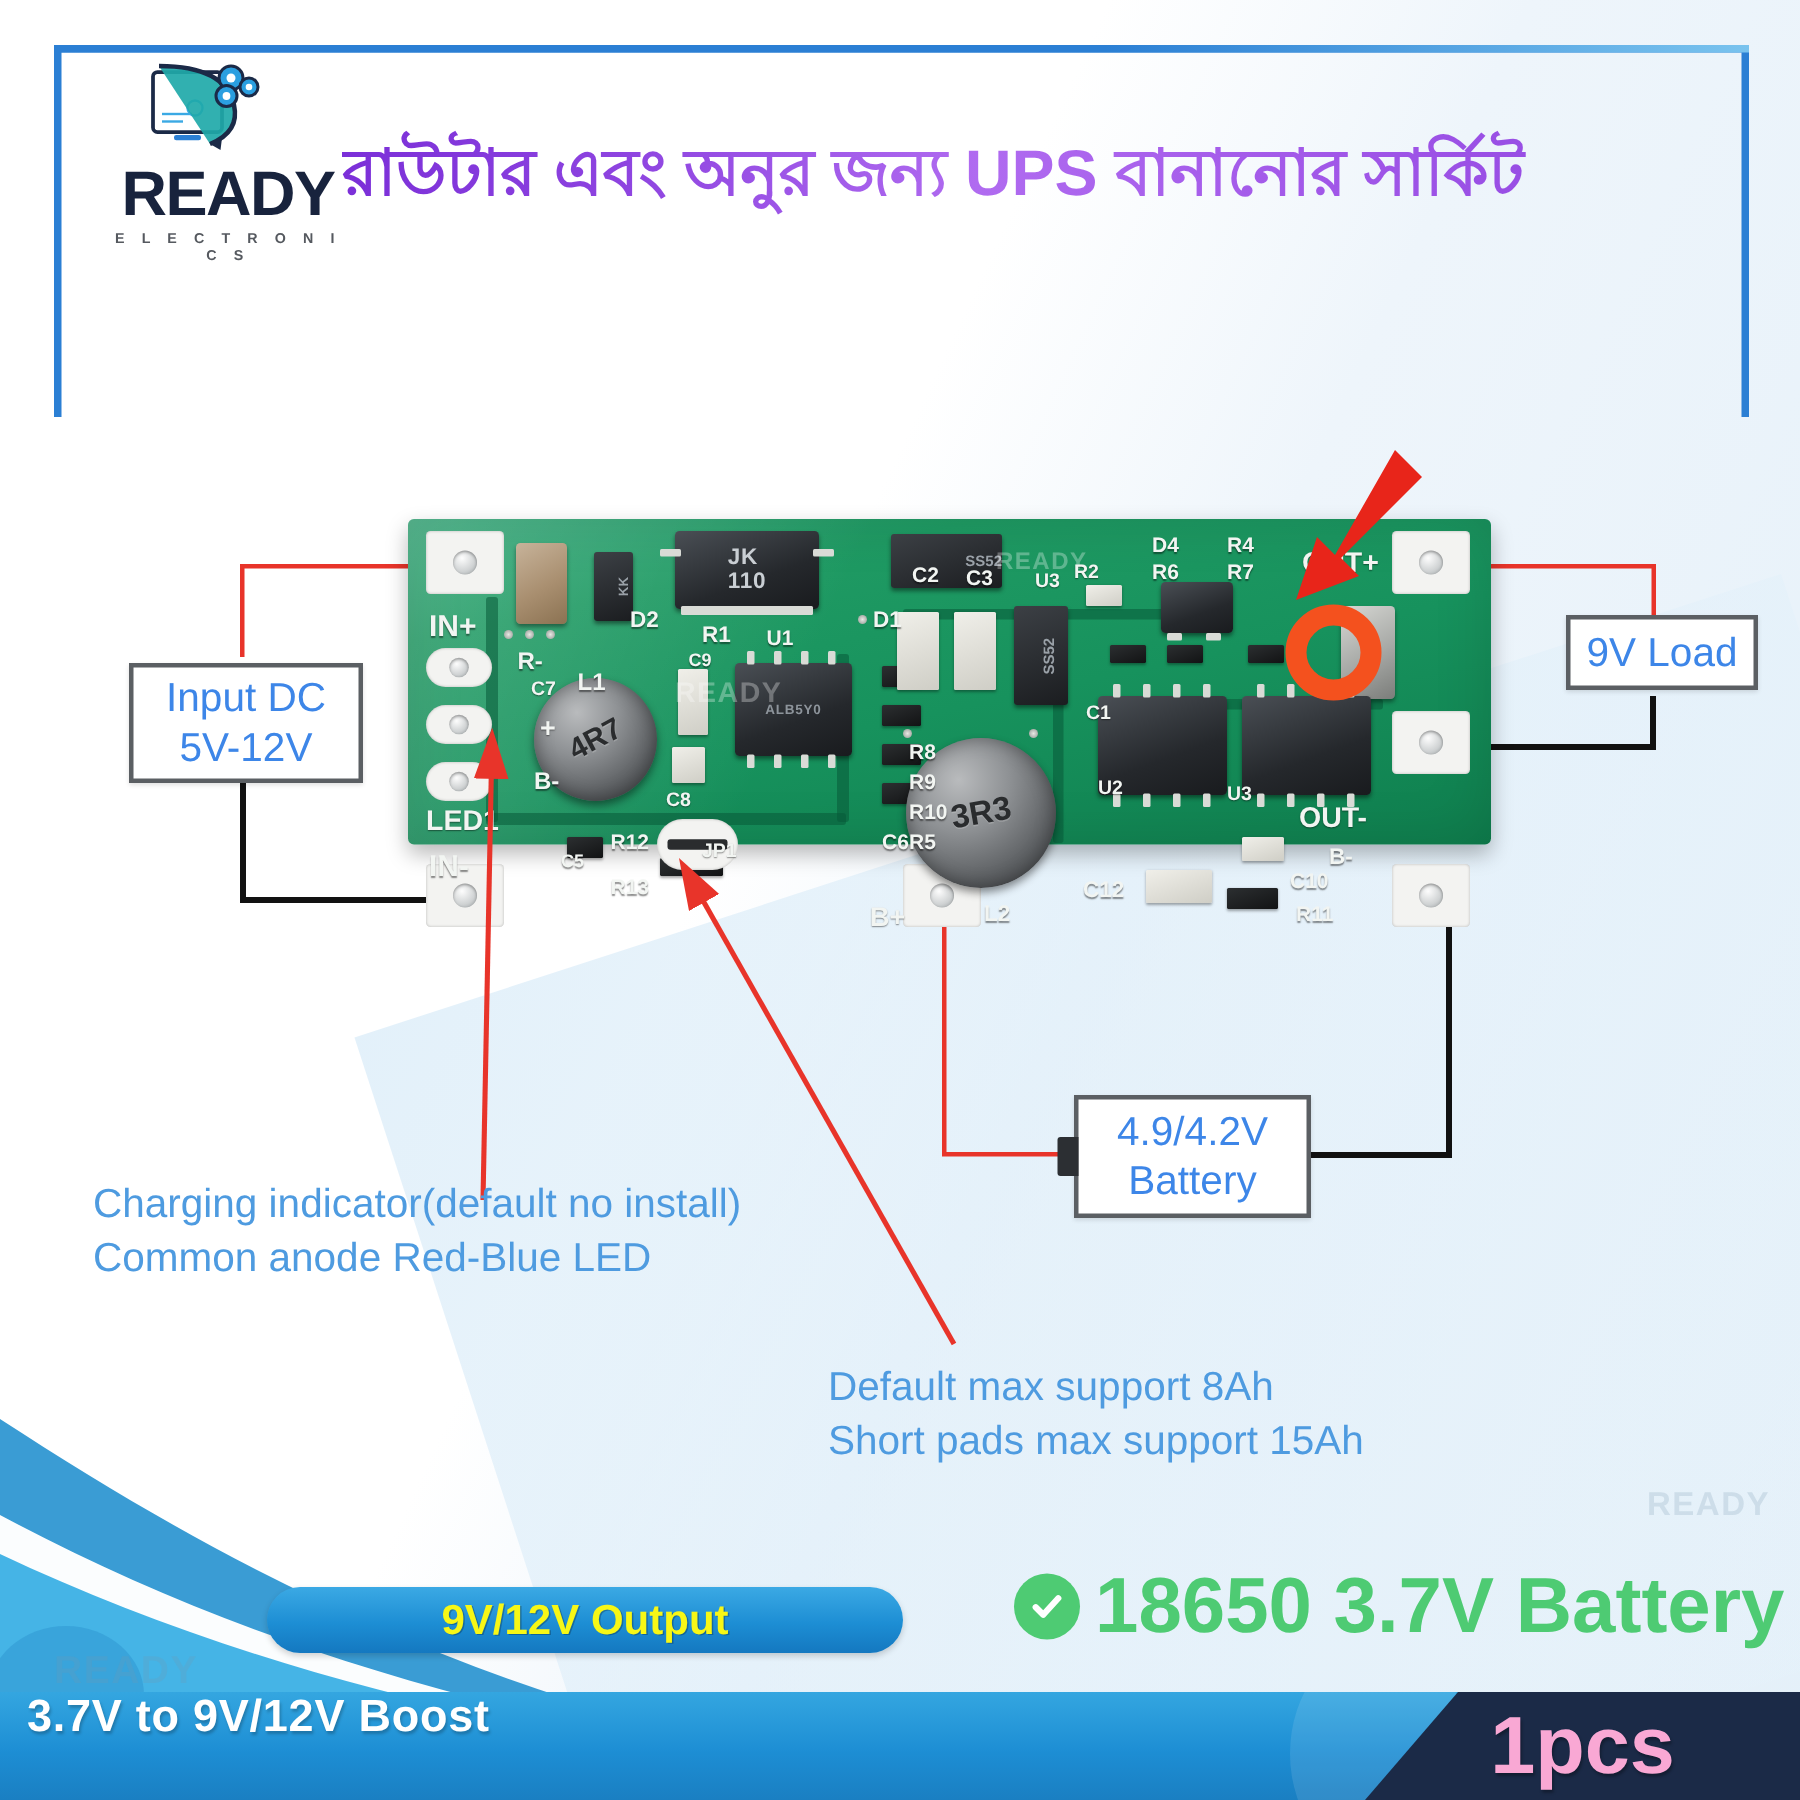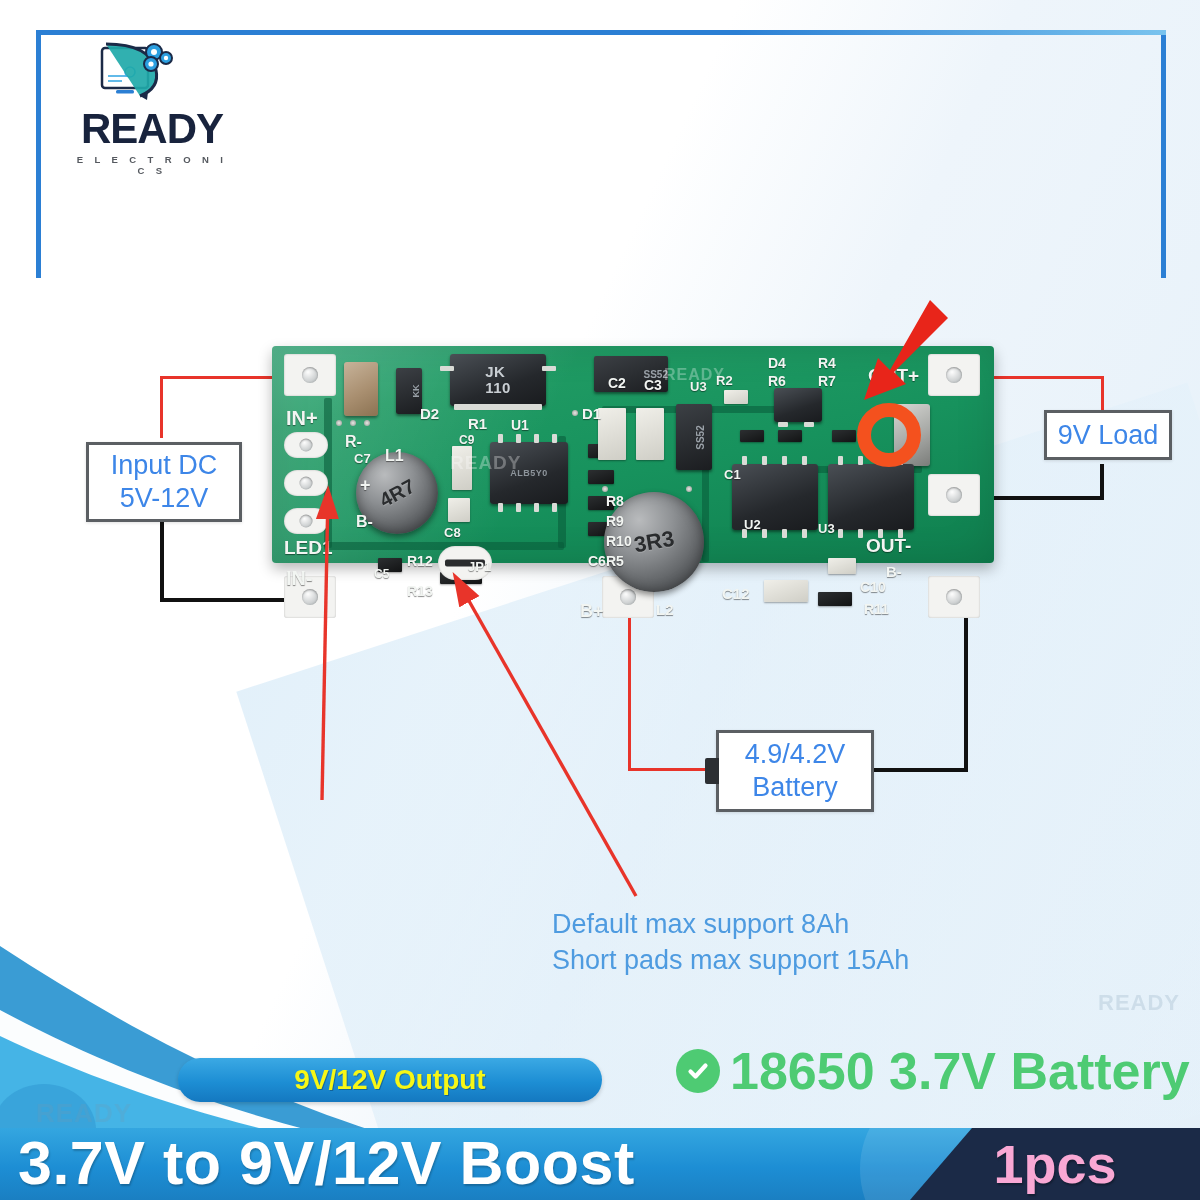--- a/index.html
+++ b/index.html
@@ -200,21 +200,21 @@
   .botbar{
     position:absolute;left:0;bottom:0;width:1200px;height:72px;
     background:linear-gradient(180deg,#34a6e0 0%,#1d8ed4 55%,#1a7fc2 100%);
     overflow:hidden;
   }
   .botbar-blob{
     position:absolute;right:220px;top:-34px;width:120px;height:150px;border-radius:50%;
     background:rgba(255,255,255,.10);
   }
   .bot-title{
-    position:absolute;left:18px;top:1128px;color:#ffffff;font-weight:bold;font-size:61px;
+    position:absolute;left:18px;top:1128px;color:#ffffff;font-weight:bold;font-size:30px;
     letter-spacing:.5px;white-space:nowrap;
     text-shadow:1px 2px 2px rgba(0,0,0,.22);
   }
   .pcs-wrap{
     position:absolute;right:0;bottom:0;width:290px;height:72px;
     background:#1b2a47;
     clip-path:polygon(62px 0,290px 0,290px 72px,0 72px);
     display:flex;align-items:center;justify-content:center;
   }
   .pcs-txt{color:#f9a8d4;font-weight:bold;font-size:54px;letter-spacing:0px;
@@ -247,20 +247,21 @@
         <circle cx="72" cy="22" r="6" fill="#2b9fe0" stroke="#1b2a47" stroke-width="2"></circle>
         <circle cx="72" cy="22" r="2.2" fill="#ffffff"></circle>
         <circle cx="57" cy="28" r="7" fill="#2b9fe0" stroke="#1b2a47" stroke-width="2"></circle>
         <circle cx="57" cy="28" r="2.6" fill="#ffffff"></circle>
       </svg>
     </div>
     <div class="logo-word">READY</div>
     <div class="logo-sub">E L E C T R O N I C S</div>
   </div>
 
+  <div class="title-bn">রাউটার এবং অনুর জন্য UPS বানানোর সার্কিট</div>
 
 
   <div class="wire red v" style="left:160px;top:376px;height:62px;"></div>
   <div class="wire red h" style="left:160px;top:376px;width:152px;"></div>
 
   <div class="wire v" style="left:160px;top:500px;height:102px;"></div>
   <div class="wire h" style="left:160px;top:598px;width:152px;"></div>
 
   <div class="wire red h" style="left:952px;top:376px;width:152px;"></div>
   <div class="wire red v" style="left:1101px;top:376px;height:34px;"></div>
@@ -444,21 +445,21 @@
         <div class="silk" style="left: 496px; top: 10px; font-size: 14px;">D4</div>
         <div class="silk" style="left: 496px; top: 28px; font-size: 14px;">R6</div>
         <div class="silk" style="left: 546px; top: 10px; font-size: 14px;">R4</div>
         <div class="silk" style="left: 546px; top: 28px; font-size: 14px;">R7</div>
         <div class="silk" style="left: 596px; top: 20px; font-size: 19px;">OUT+</div>
         <div class="silk" style="left: 334px; top: 148px; font-size: 14px;">R8</div>
         <div class="silk" style="left: 334px; top: 168px; font-size: 14px;">R9</div>
         <div class="silk" style="left: 334px; top: 188px; font-size: 14px;">R10</div>
         <div class="silk" style="left: 334px; top: 208px; font-size: 14px;">R5</div>
         <div class="silk" style="left: 452px; top: 122px; font-size: 13px;">C1</div>
-        <div class="silk" style="left: 472px; top: 172px; font-size: 13px;">U2</div>
+        <div class="silk" style="left: 460px; top: 172px; font-size: 13px;">U2</div>
         <div class="silk" style="left: 546px; top: 176px; font-size: 13px;">U3</div>
         <div class="silk" style="left: 594px; top: 190px; font-size: 19px;">OUT-</div>
         <div class="silk" style="left: 614px; top: 218px; font-size: 15px;">B-</div>
         <div class="silk" style="left: 588px; top: 234px; font-size: 14px;">C10</div>
         <div class="silk" style="left: 592px; top: 256px; font-size: 14px;">R11</div>
         <div class="silk" style="left: 450px; top: 240px; font-size: 15px;">C12</div>
         <div class="silk" style="left: 384px; top: 256px; font-size: 15px;">L2</div>
         <div class="silk" style="left: 308px; top: 256px; font-size: 18px;">B+</div>
       </div>
   </div>
@@ -497,20 +498,24 @@
 
   <svg style="position:absolute;left:430px;top:560px;width:230px;height:350px;">
     <defs>
       <marker id="ah2" markerWidth="10" markerHeight="10" refX="8" refY="3.4" orient="auto">
         <polygon points="0,0 10,3.4 0,6.8" fill="#e8342a"></polygon>
       </marker>
     </defs>
     <line x1="206" y1="336" x2="26" y2="18" stroke="#e8342a" stroke-width="3.4" marker-end="url(#ah2)"></line>
   </svg>
 
+  <div class="desc" style="left:62px;top:784px;">
+    <div>Charging indicator(default no install)</div>
+    <div>Common anode Red-Blue LED</div>
+  </div>
 
   <div class="desc" style="left:552px;top:906px;">
     <div>Default max support 8Ah</div>
     <div>Short pads max support 15Ah</div>
   </div>
 
   <div class="wave-wrap">
     <svg width="1200" height="260" viewBox="0 0 1200 260" preserveAspectRatio="none">
       <path d="M0,6 C160,110 300,180 520,232 L520,260 L0,260 Z" fill="#2f97d2" opacity="0.95"></path>
       <path d="M0,70 C150,150 320,206 560,240 L560,260 L0,260 Z" fill="#ffffff" opacity="0.98"></path>

